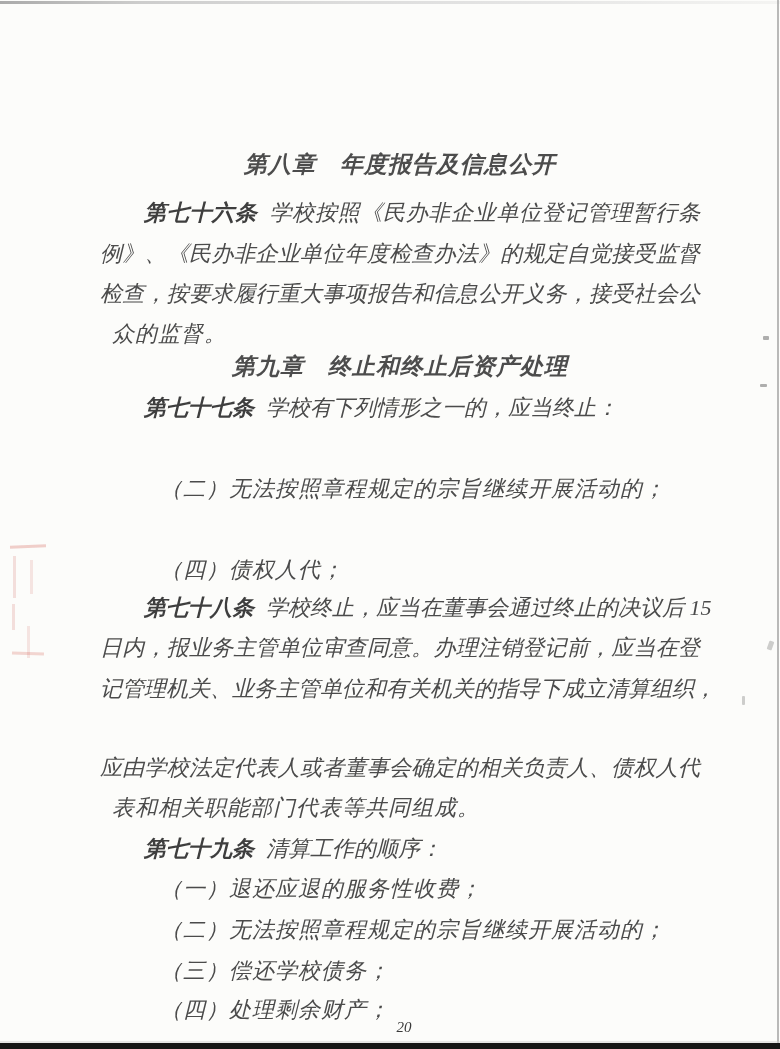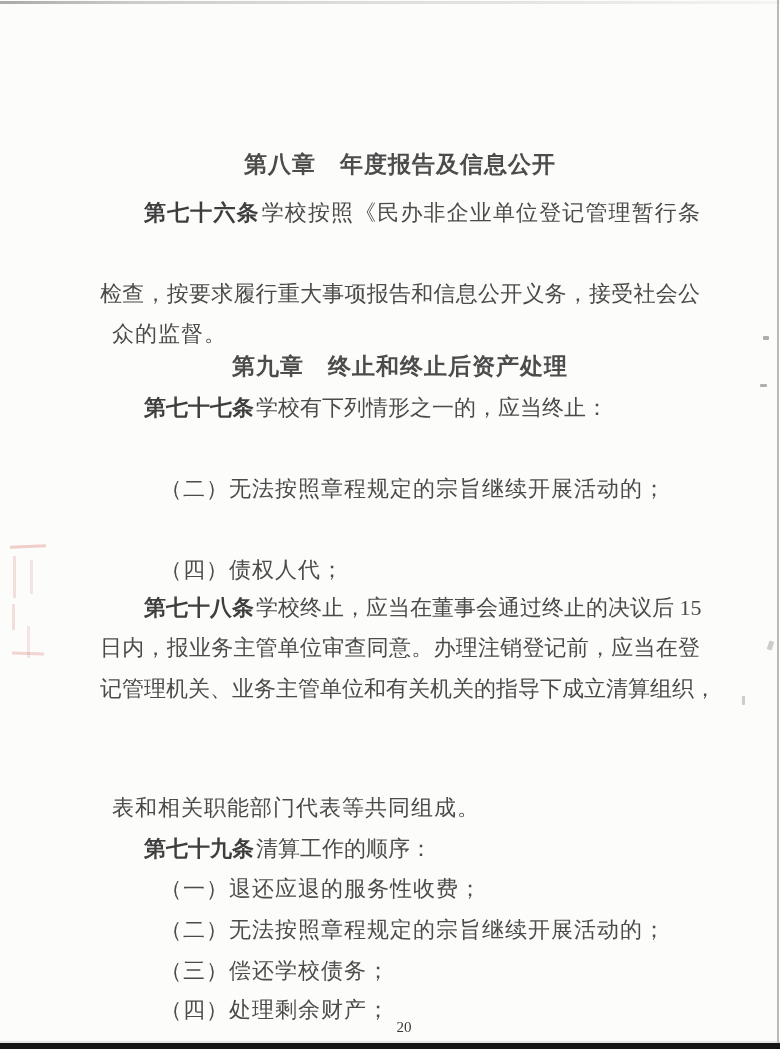--- a/index.html
+++ b/index.html
@@ -3,20 +3,21 @@
 <meta charset="utf-8">
 <style>
   html,body{margin:0;padding:0;background:#e9e9e9;}
   .page{
     position:relative;
     width:780px;height:1049px;
     margin:0 auto;
     background:#fcfcfa;
     overflow:hidden;
     font-family:"Liberation Serif", serif;
+    font-style:italic;
   }
   
   .edge-top{position:absolute;top:1px;left:0;right:0;height:3px;
     background:linear-gradient(90deg,#8f8f8f 0%,#bdbdbd 18%,#d2d2d2 45%,#dedede 70%,#f1f1ef 100%);
     opacity:.75;}
   .edge-right{position:absolute;top:0;bottom:0;right:1px;width:2px;background:#a8a8a8;opacity:.8;}
   .edge-bottom{position:absolute;left:0;right:0;bottom:0;height:6px;background:#161616;}
   .edge-bottom-shadow{position:absolute;left:0;right:0;bottom:6px;height:2px;background:#cfcfcf;opacity:.5;}
 
   
@@ -46,21 +47,21 @@
 
   .line{position:absolute;left:0;width:600px;height:30px;
     font-size:22px;line-height:30px;white-space:normal;}
   .just{text-align:justify;text-align-last:justify;}
   .nw{white-space:nowrap;text-align:left;}
   .lsp{letter-spacing:1px;white-space:nowrap;margin-left:12px;}
   .ind{text-indent:44px;}
   .ind2{text-indent:48px;}
   .b{font-weight:700;
      font-family:"Liberation Sans", sans-serif;
-     color:#3e3e3e;margin-right:2px;}
+     color:#3e3e3e;margin-right:12px;}
 
   .pageno{position:absolute;left:0;right:0;top:1019px;
     text-align:center;text-indent:28px;
     font-size:15px;color:#3a3a3a;
     font-family:"Liberation Serif", serif;}
 </style>
 </head>
 <body>
 
 <div class="page">
@@ -80,32 +81,34 @@
   <div class="speck k1"></div>
   <div class="speck k2"></div>
   <div class="speck k3"></div>
   <div class="speck k4"></div>
 
   <div class="content">
 
     <h2 class="chapter" style="top:149px">第八章　年度报告及信息公开</h2>
 
     <div class="line just ind" style="top:198px"><span class="b">第七十六条</span><span>学校按照《民办非企业单位登记管理暂行条</span></div>
+    <div class="line just" style="top:239px">例》、《民办非企业单位年度检查办法》的规定自觉接受监督</div>
     <div class="line just" style="top:279px">检查，按要求履行重大事项报告和信息公开义务，接受社会公</div>
     <div class="line lsp" style="top:319px">众的监督。</div>
 
     <h2 class="chapter" style="top:351px">第九章　终止和终止后资产处理</h2>
 
     <div class="line nw ind" style="top:393px"><span class="b">第七十七条</span><span>学校有下列情形之一的，应当终止：</span></div>
     <div class="line lsp ind2" style="top:474px">（二）无法按照章程规定的宗旨继续开展活动的；</div>
     <div class="line lsp ind2" style="top:555px">（四）债权人代；</div>
 
     <div class="line nw ind" style="top:593px"><span class="b">第七十八条</span><span>学校终止，应当在董事会通过终止的决议后 15</span></div>
     <div class="line just" style="top:633px">日内，报业务主管单位审查同意。办理注销登记前，应当在登</div>
     <div class="line nw" style="top:674px">记管理机关、业务主管单位和有关机关的指导下成立清算组织，</div>
+    <div class="line just" style="top:753px">应由学校法定代表人或者董事会确定的相关负责人、债权人代</div>
     <div class="line lsp" style="top:793px">表和相关职能部门代表等共同组成。</div>
 
     <div class="line nw ind" style="top:834px"><span class="b">第七十九条</span><span>清算工作的顺序：</span></div>
     <div class="line lsp ind2" style="top:874px">（一）退还应退的服务性收费；</div>
     <div class="line lsp ind2" style="top:915px">（二）无法按照章程规定的宗旨继续开展活动的；</div>
     <div class="line lsp ind2" style="top:956px">（三）偿还学校债务；</div>
     <div class="line lsp ind2" style="top:995px">（四）处理剩余财产；</div>
   </div>
 
   <div class="pageno">20</div>

